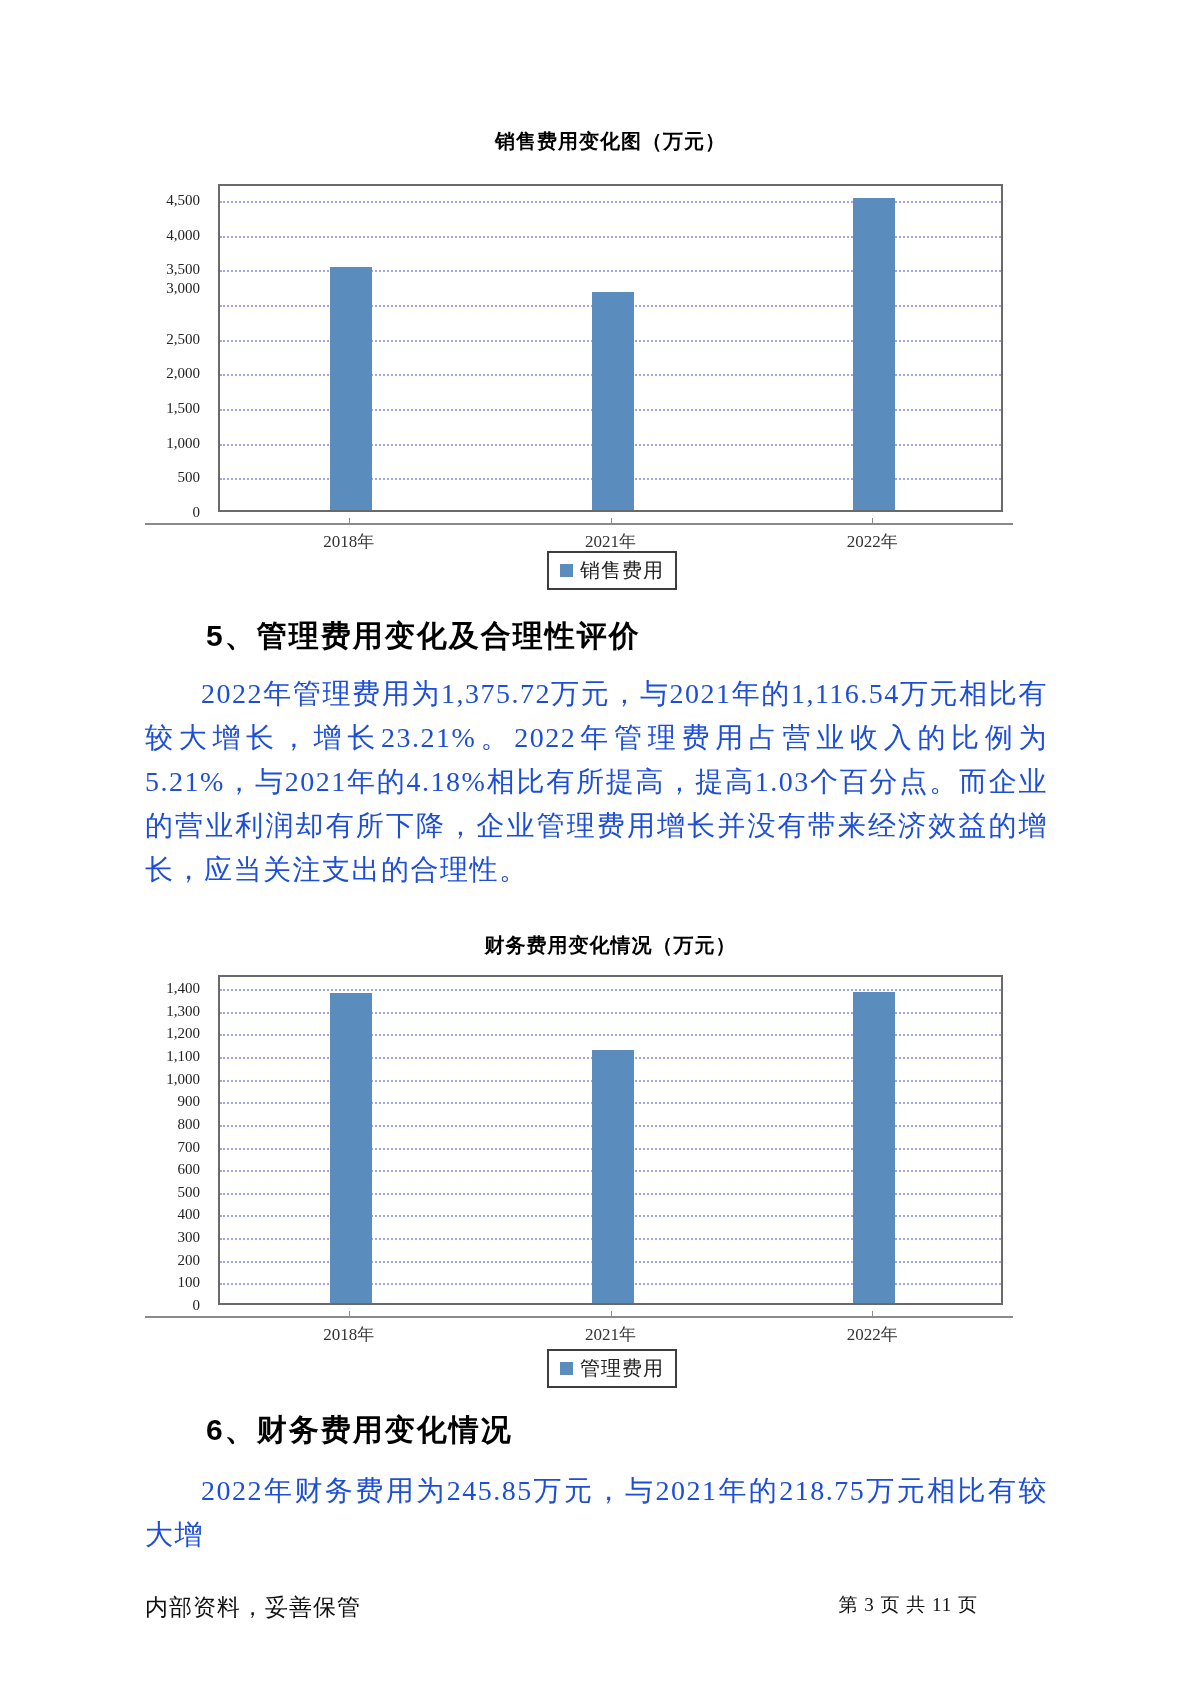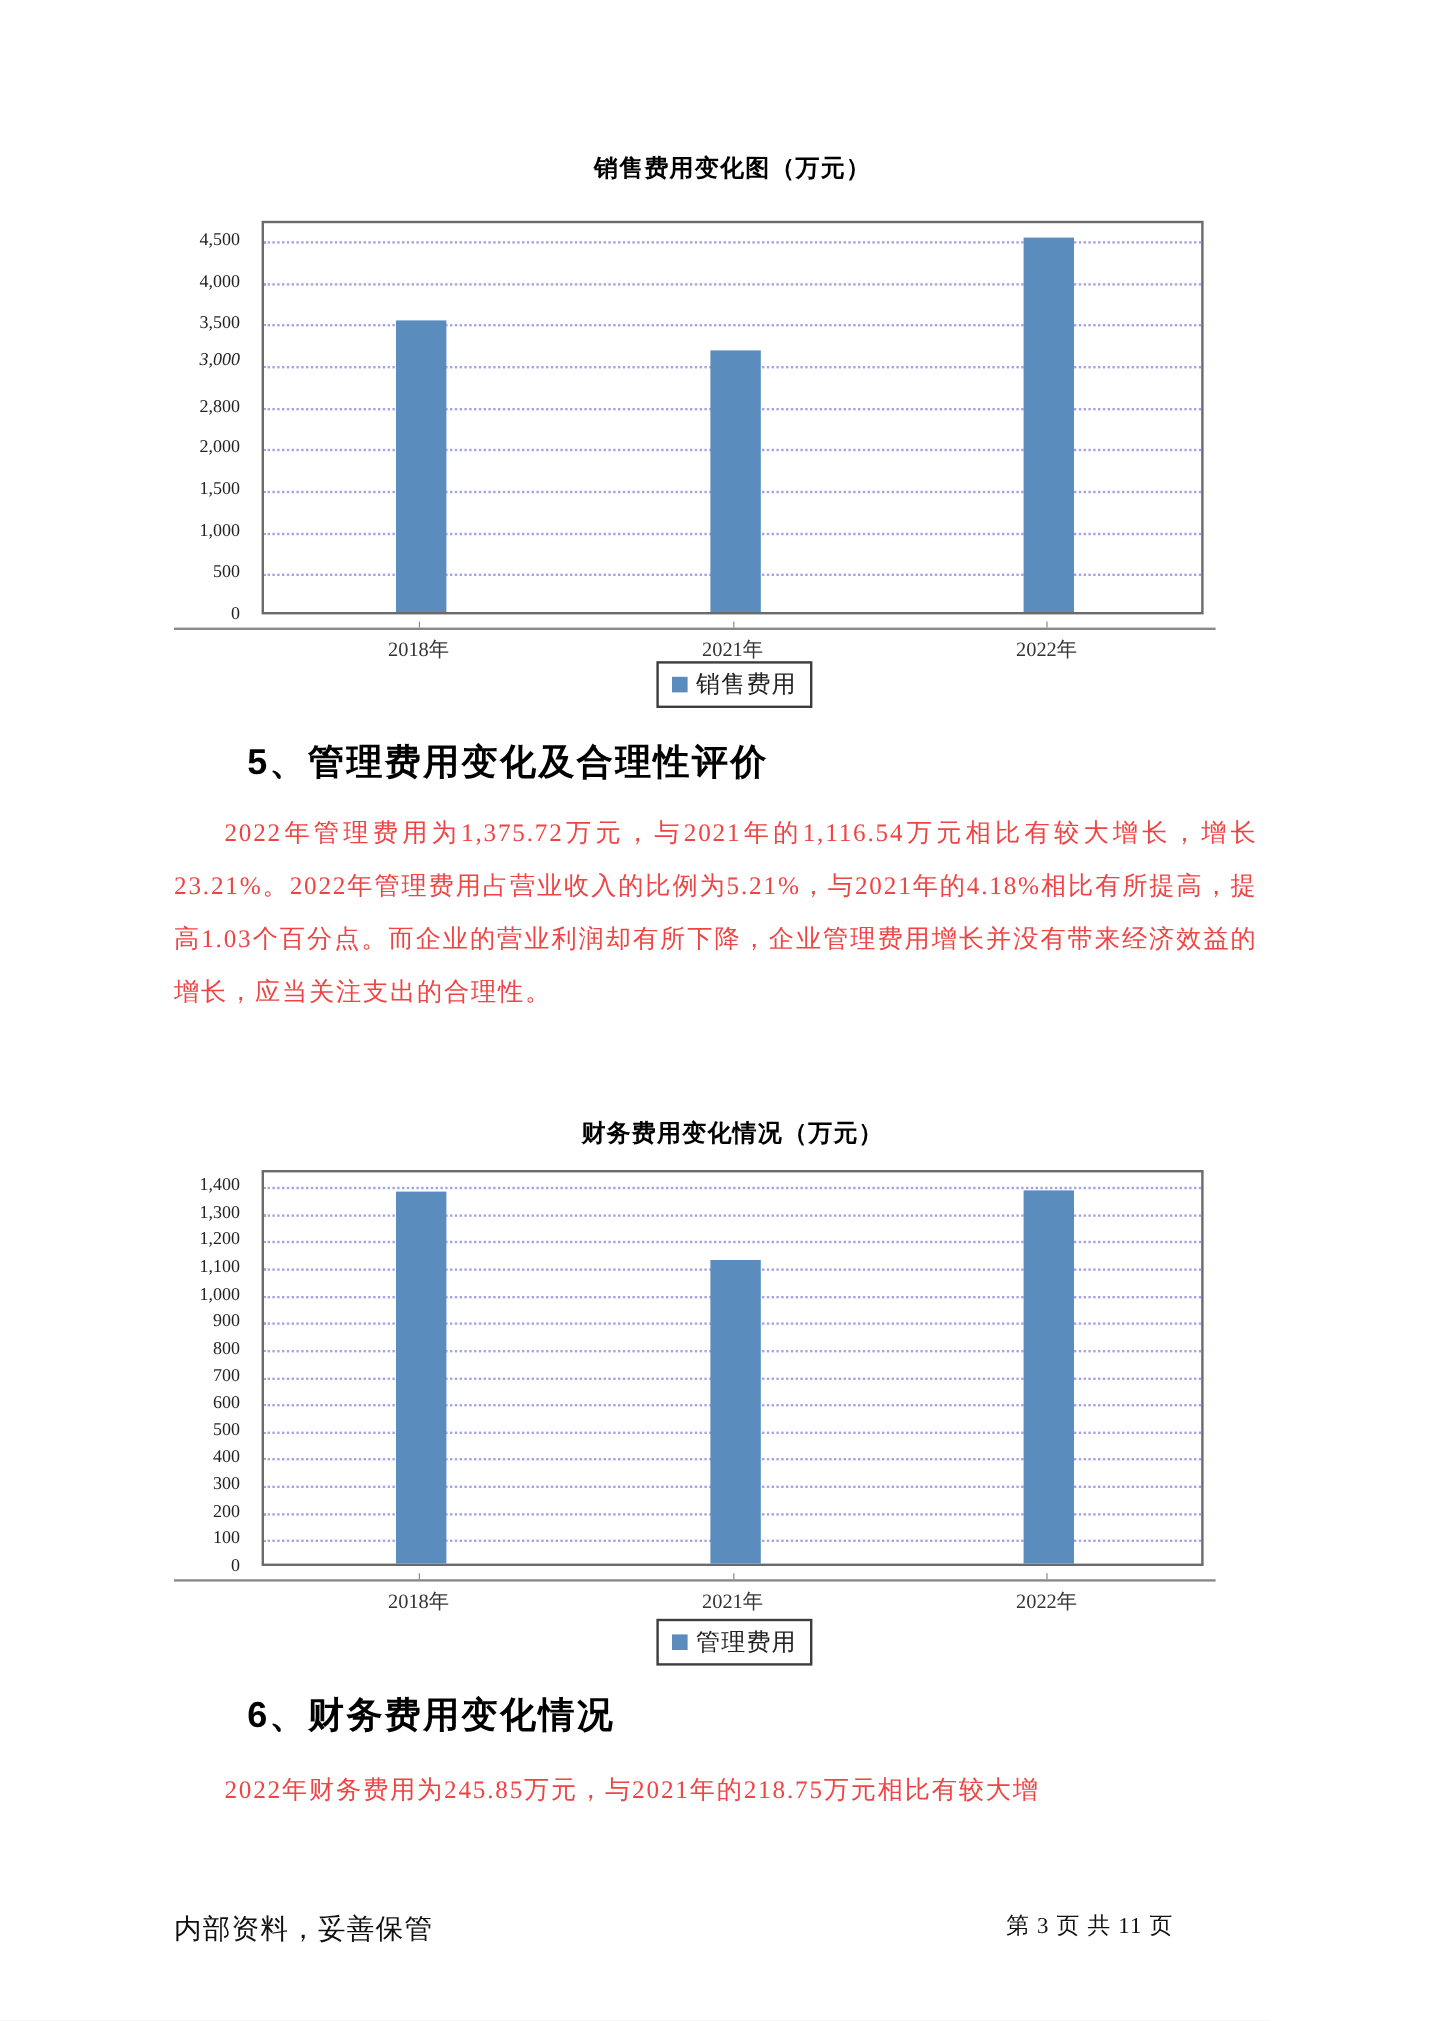--- a/index.html
+++ b/index.html
@@ -101,26 +101,26 @@
     line-height:40px;
     color:#000;
     letter-spacing:2px;
   }
   #heading-5 { top:616px; }
   #heading-6 { top:1410px; }
   .para {
     position:absolute;
     left:145px;
     width:903px;
-    font-size:21px;
+    font-size:28px;
     line-height:44px;
     letter-spacing:1.5px;
     text-align:justify;
     text-indent:2em;
-    color:#ef4444;
+    color:#1d4ed8;
   }
   #para-5 { top:672px; }
   #para-6 { top:1469px; }
 
   
   .footer-left {
     position:absolute;
     left:145px; top:1592px;
     font-family:"Liberation Sans","DejaVu Sans",sans-serif;
     font-size:23px;
@@ -142,22 +142,22 @@
 <div class="page">
 
   <section id="c1">
     <div class="chart-title">销售费用变化图（万元）</div>
     <div class="ylabels">
         <div class="ylab" style="top: 319px;">0</div>
         <div class="ylab" style="top: 284.333px;">500</div>
         <div class="ylab" style="top: 249.667px;">1,000</div>
         <div class="ylab" style="top: 215px;">1,500</div>
         <div class="ylab" style="top: 180.333px;">2,000</div>
-        <div class="ylab" style="top: 145.667px;">2,800</div>
-        <div class="ylab" style="top: 107px; font-style: italic;">3,000</div>
+        <div class="ylab" style="top: 145.667px;">2,500</div>
+        <div class="ylab" style="top: 95px;">3,000</div>
         <div class="ylab" style="top: 76.3333px;">3,500</div>
         <div class="ylab" style="top: 41.6667px;">4,000</div>
         <div class="ylab" style="top: 7px;">4,500</div>
       </div>
     <div class="plot-area">
         <div class="gridline" style="top: 292.333px; border-top-color: rgb(133, 133, 224);"></div>
         <div class="gridline" style="top: 257.667px; border-top-color: rgb(133, 133, 224);"></div>
         <div class="gridline" style="top: 223px; border-top-color: rgb(133, 133, 224);"></div>
         <div class="gridline" style="top: 188.333px; border-top-color: rgb(133, 133, 224);"></div>
         <div class="gridline" style="top: 153.667px; border-top-color: rgb(133, 133, 224);"></div>

